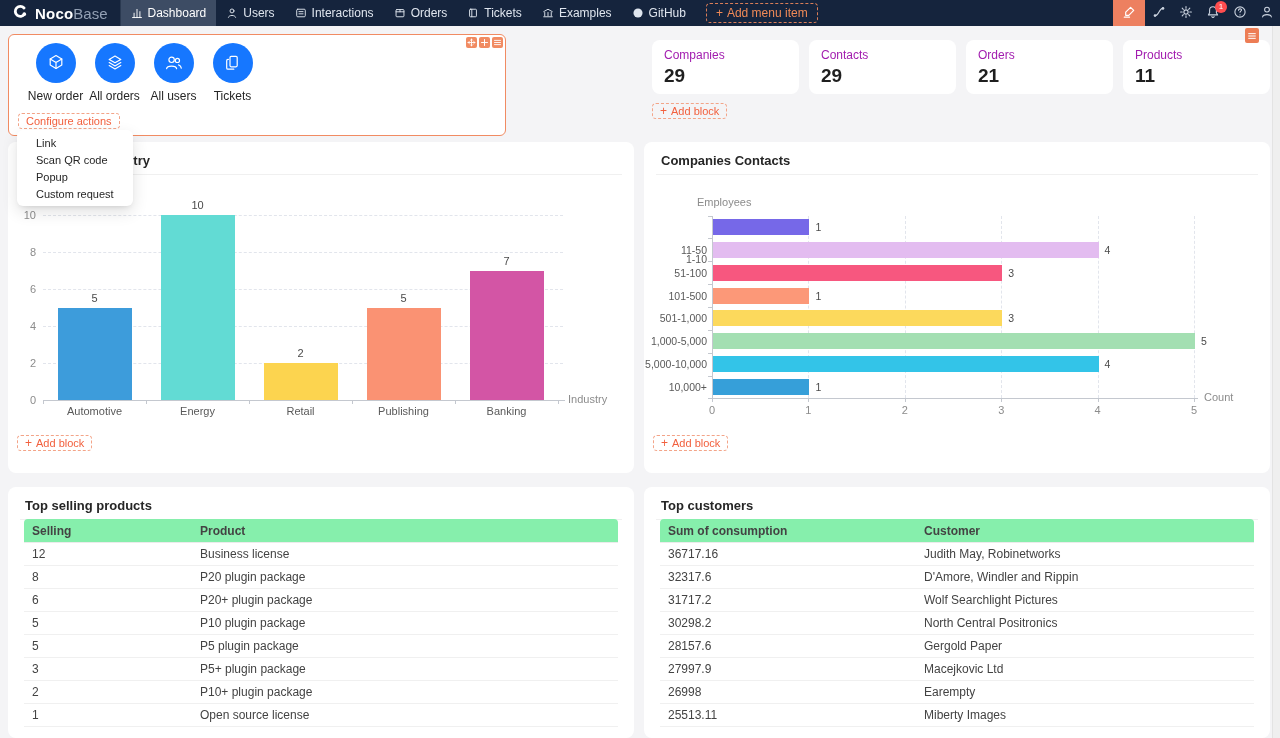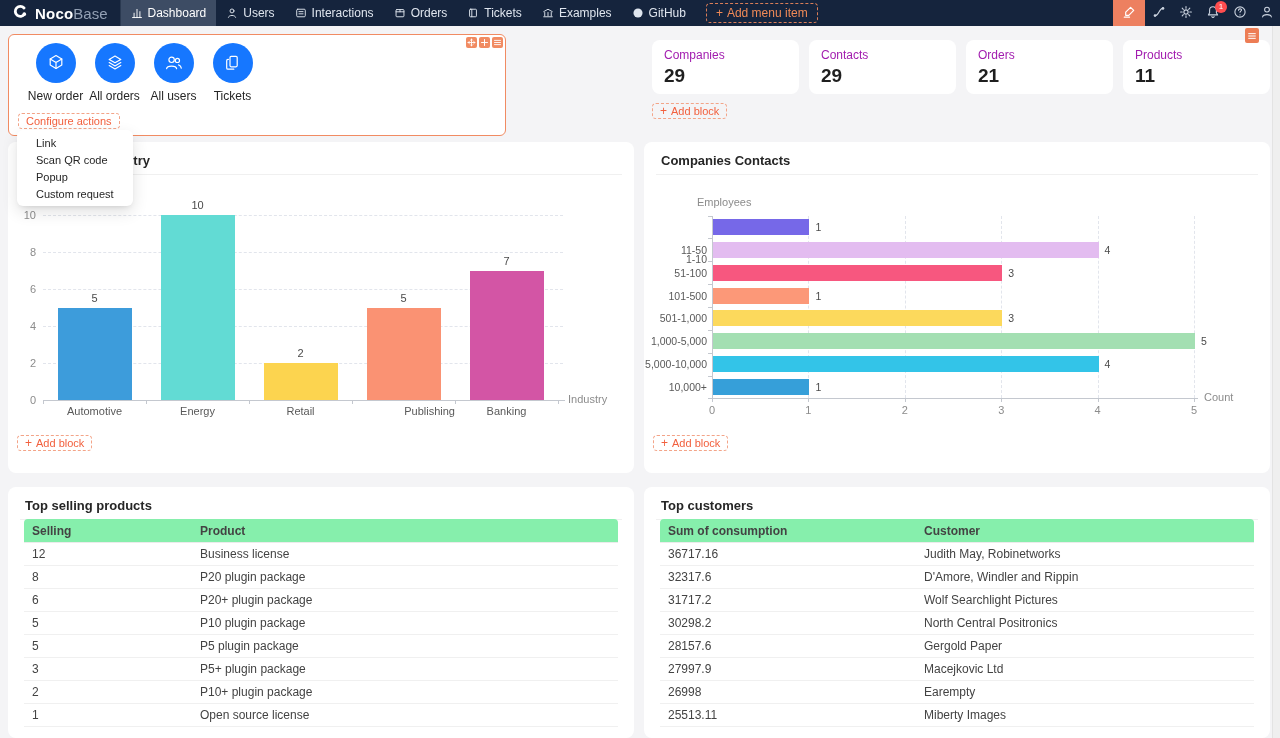--- a/index.html
+++ b/index.html
@@ -394,21 +394,21 @@
       <div class="bar-value" style="left:49.5px; top:149.5px; width:74px; text-align:center;" data-interactable="false">5</div>
       <div class="cat-label" style="left:35px; top:263px; width:103px; text-align:center;" data-interactable="false">Automotive</div>
       <div class="bar" style="left:152.5px; top:73px; width:74px; height:185px; background:#62dbd4;" data-interactable="false"></div>
       <div class="bar-value" style="left:152.5px; top:57px; width:74px; text-align:center;" data-interactable="false">10</div>
       <div class="cat-label" style="left:138px; top:263px; width:103px; text-align:center;" data-interactable="false">Energy</div>
       <div class="bar" style="left:255.5px; top:221px; width:74px; height:37px; background:#fcd44f;" data-interactable="false"></div>
       <div class="bar-value" style="left:255.5px; top:205px; width:74px; text-align:center;" data-interactable="false">2</div>
       <div class="cat-label" style="left:241px; top:263px; width:103px; text-align:center;" data-interactable="false">Retail</div>
       <div class="bar" style="left:358.5px; top:165.5px; width:74px; height:92.5px; background:#fa9273;" data-interactable="false"></div>
       <div class="bar-value" style="left:358.5px; top:149.5px; width:74px; text-align:center;" data-interactable="false">5</div>
-      <div class="cat-label" style="left:344px; top:263px; width:103px; text-align:right;" data-interactable="false">Publishing</div>
+      <div class="cat-label" style="left:344px; top:263px; width:103px; text-align:center;" data-interactable="false">Publishing</div>
       <div class="bar" style="left:461.5px; top:128.5px; width:74px; height:129.5px; background:#d355a5;" data-interactable="false"></div>
       <div class="bar-value" style="left:461.5px; top:112.5px; width:74px; text-align:center;" data-interactable="false">7</div>
       <div class="cat-label" style="left:447px; top:263px; width:103px; text-align:center;" data-interactable="false">Banking</div>
     </div>
 
   <div class="card chart-card-right" id="chart1" data-interactable="false">
     <div class="card-title" data-interactable="false">Companies Contacts</div>
     <div class="card-divider" data-interactable="false"></div>
     <button class="dash-btn" style="left:9px; top:293px;" data-interactable="true">
       <span class="plus-glyph" data-interactable="false">+</span>

